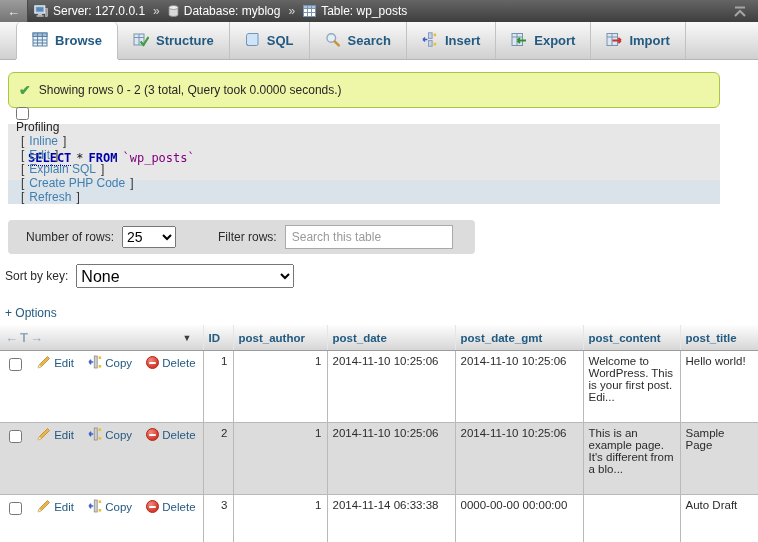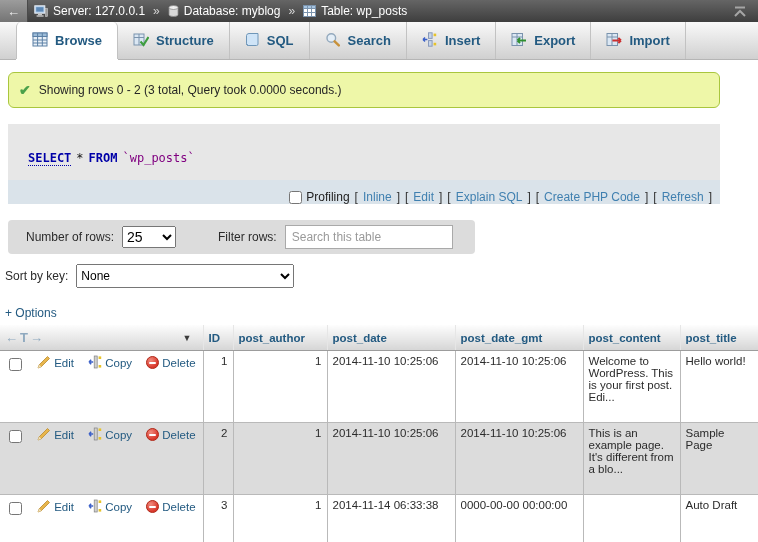--- a/index.html
+++ b/index.html
@@ -55,41 +55,41 @@
   .query-box { margin:16px 38px 8px 8px; background:#e7e7e7; }
   .sql-area {
     padding:27px 10px 15px 20px;
     font-family:"DejaVu Sans Mono","Liberation Mono",monospace; font-size:12px; color:#111;
   }
   .sql-area span { margin-right:5px; }
   .kw { color:#0000a8; font-weight:bold; }
   .kw-link { border-bottom:1px dotted #0000a8; cursor:pointer; }
   .ident { color:#800080; }
   .profiling-bar {
-    background:#dae3ea; height:24px; display:flex; align-items:flex-end; justify-content:flex-end;
-    padding:0 8px; color:#222;
+    background:#dae3ea; height:24px; display:flex; align-items:flex-start; justify-content:flex-end;
+    padding:0 8px; color:#222;flex-direction:column;
   }
   .profiling-bar input { margin:0 4px 0 0; }
   .pgroup { margin-left:5px; color:#333; white-space:nowrap; }
   .pgroup a { color:#4080b0; margin:0 5px; }
 
   
   .rows-bar {
     margin:16px 0 0 8px; width:467px; height:34px; background:#dcdcdc; border-radius:4px;
     display:flex; align-items:center; padding:0 12px 0 18px; gap:8px;
   }
   .rows-bar select { width:54px; height:22px; font-size:14px; }
   .spacer-26 { width:26px; }
   .filter-input {
     width:168px; height:24px; border:1px solid #a9a9a9; padding:0 6px; font-size:12px;
     font-family:"Liberation Sans",sans-serif; color:#333; background:#fff;
   }
   .filter-input::placeholder { color:#9a9a9a; opacity:1; }
   .sort-row { margin:10px 0 0 5px; display:flex; align-items:center; gap:8px; }
-  .sort-row select { width:218px; height:24px; font-size:12px; }
+  .sort-row select { width:218px; height:24px; font-size:16px; }
   .options-link { display:inline-block; margin:18px 0 0 5px; color:#235a81; }
 
   
   table.results { border-collapse:collapse; table-layout:fixed; width:758px; margin-top:5px; }
   .results th {
     background:linear-gradient(#fdfdfd,#d6d6d6); color:#235a81; font-weight:bold; font-size:11.5px;
     text-align:left; padding:5px 5px; border-bottom:1px solid #9c9c9c; border-right:1px solid #e6e6e6;
     cursor:pointer; overflow:hidden; white-space:nowrap;
   }
   .hdr-actions { display:flex; align-items:center; justify-content:space-between; }

